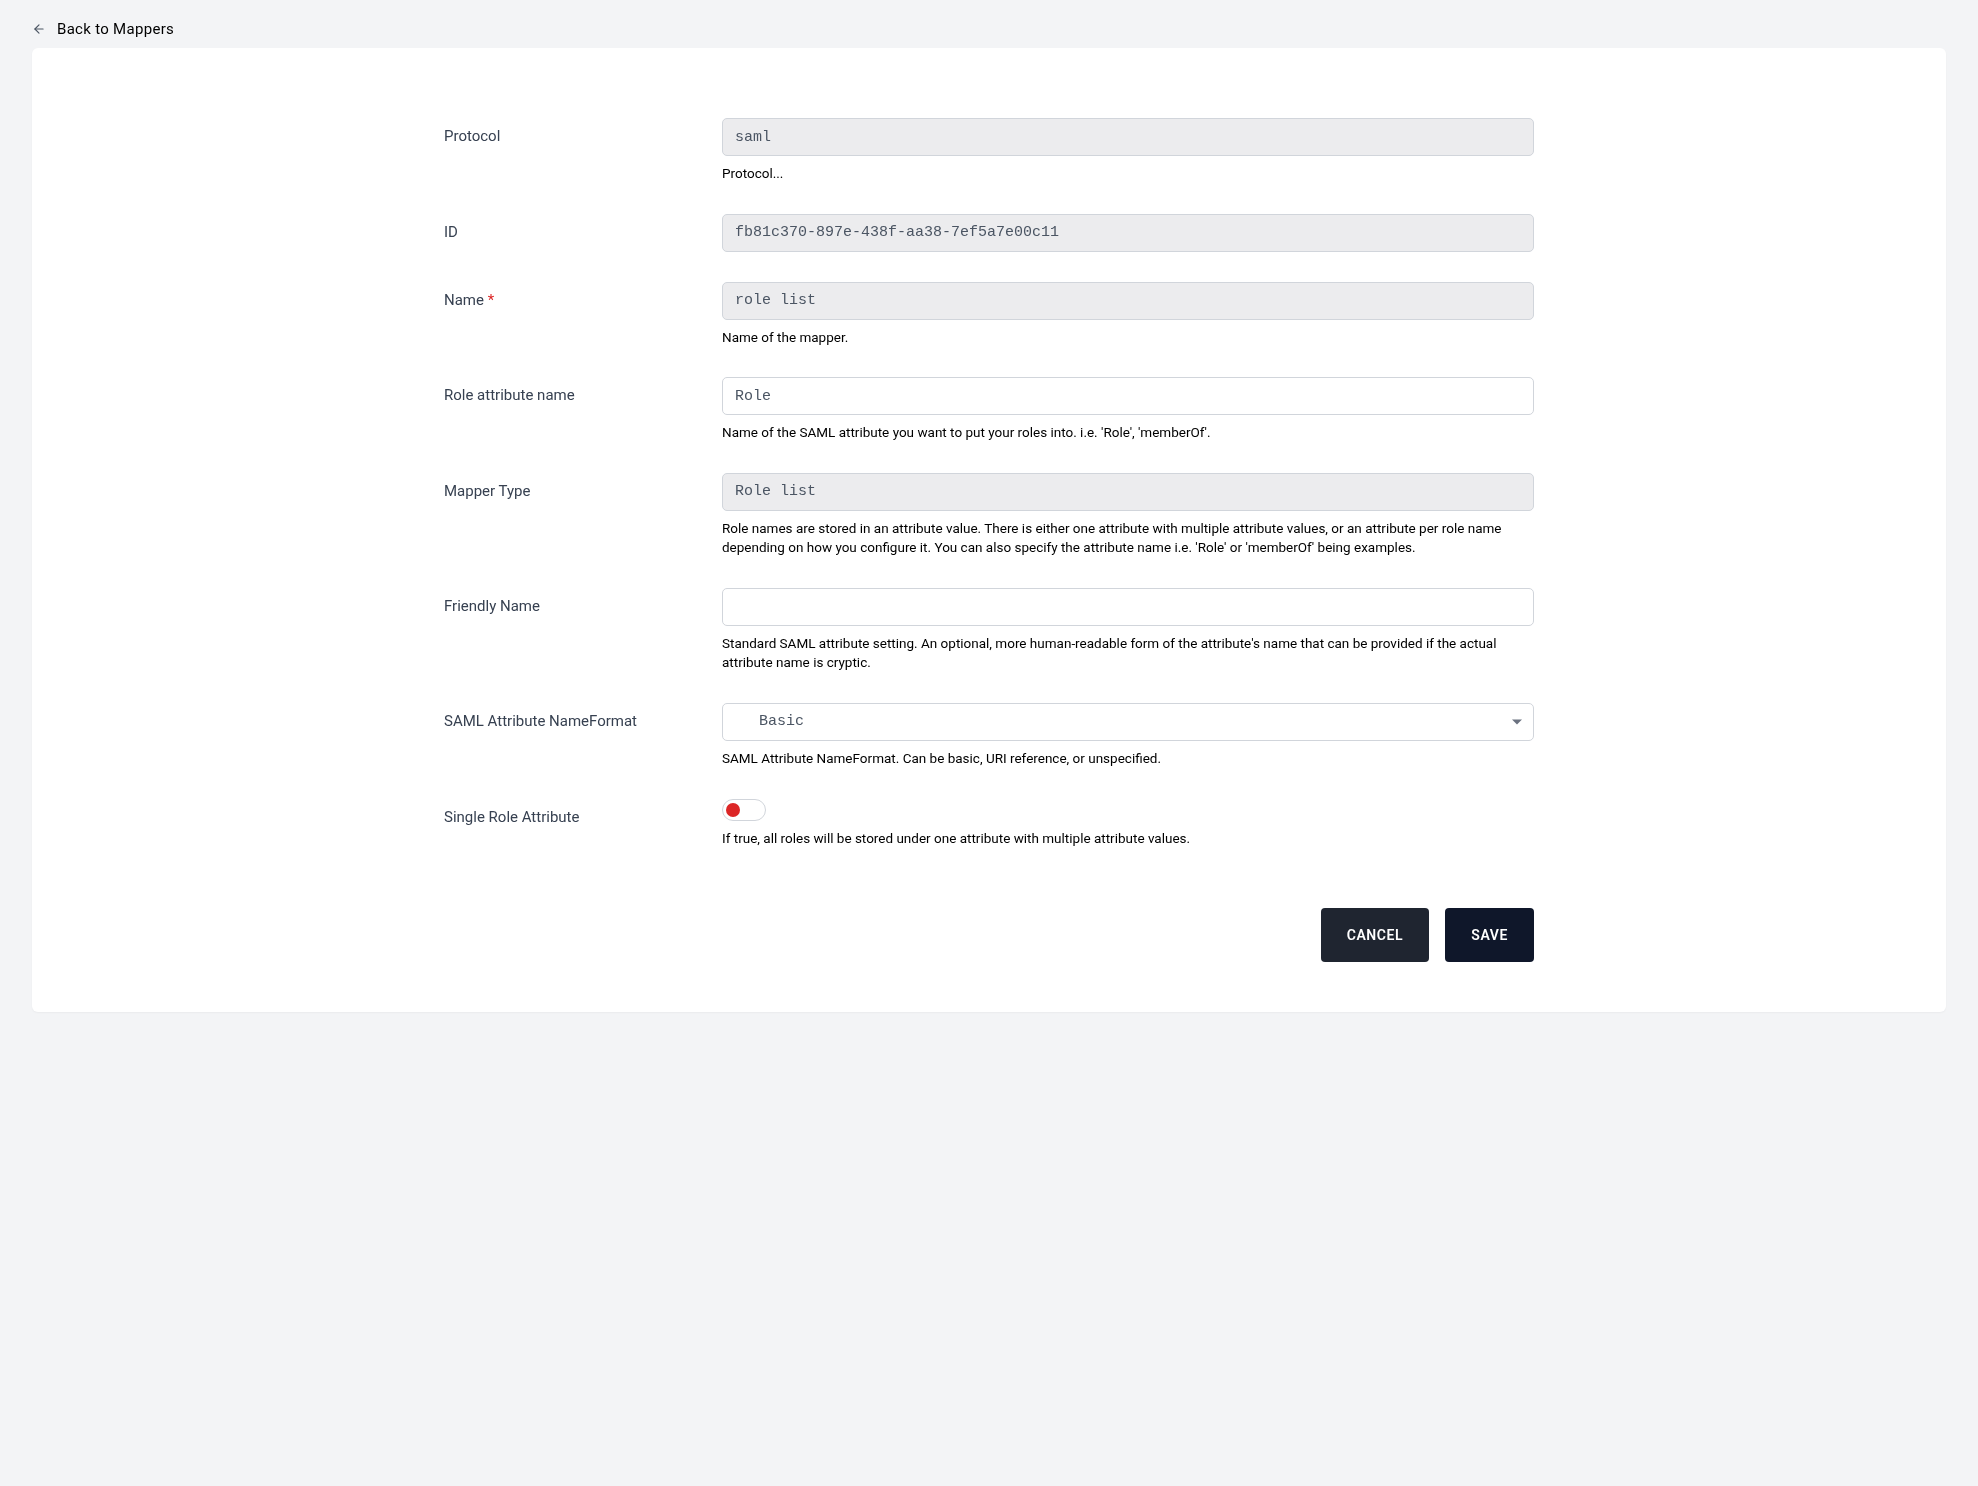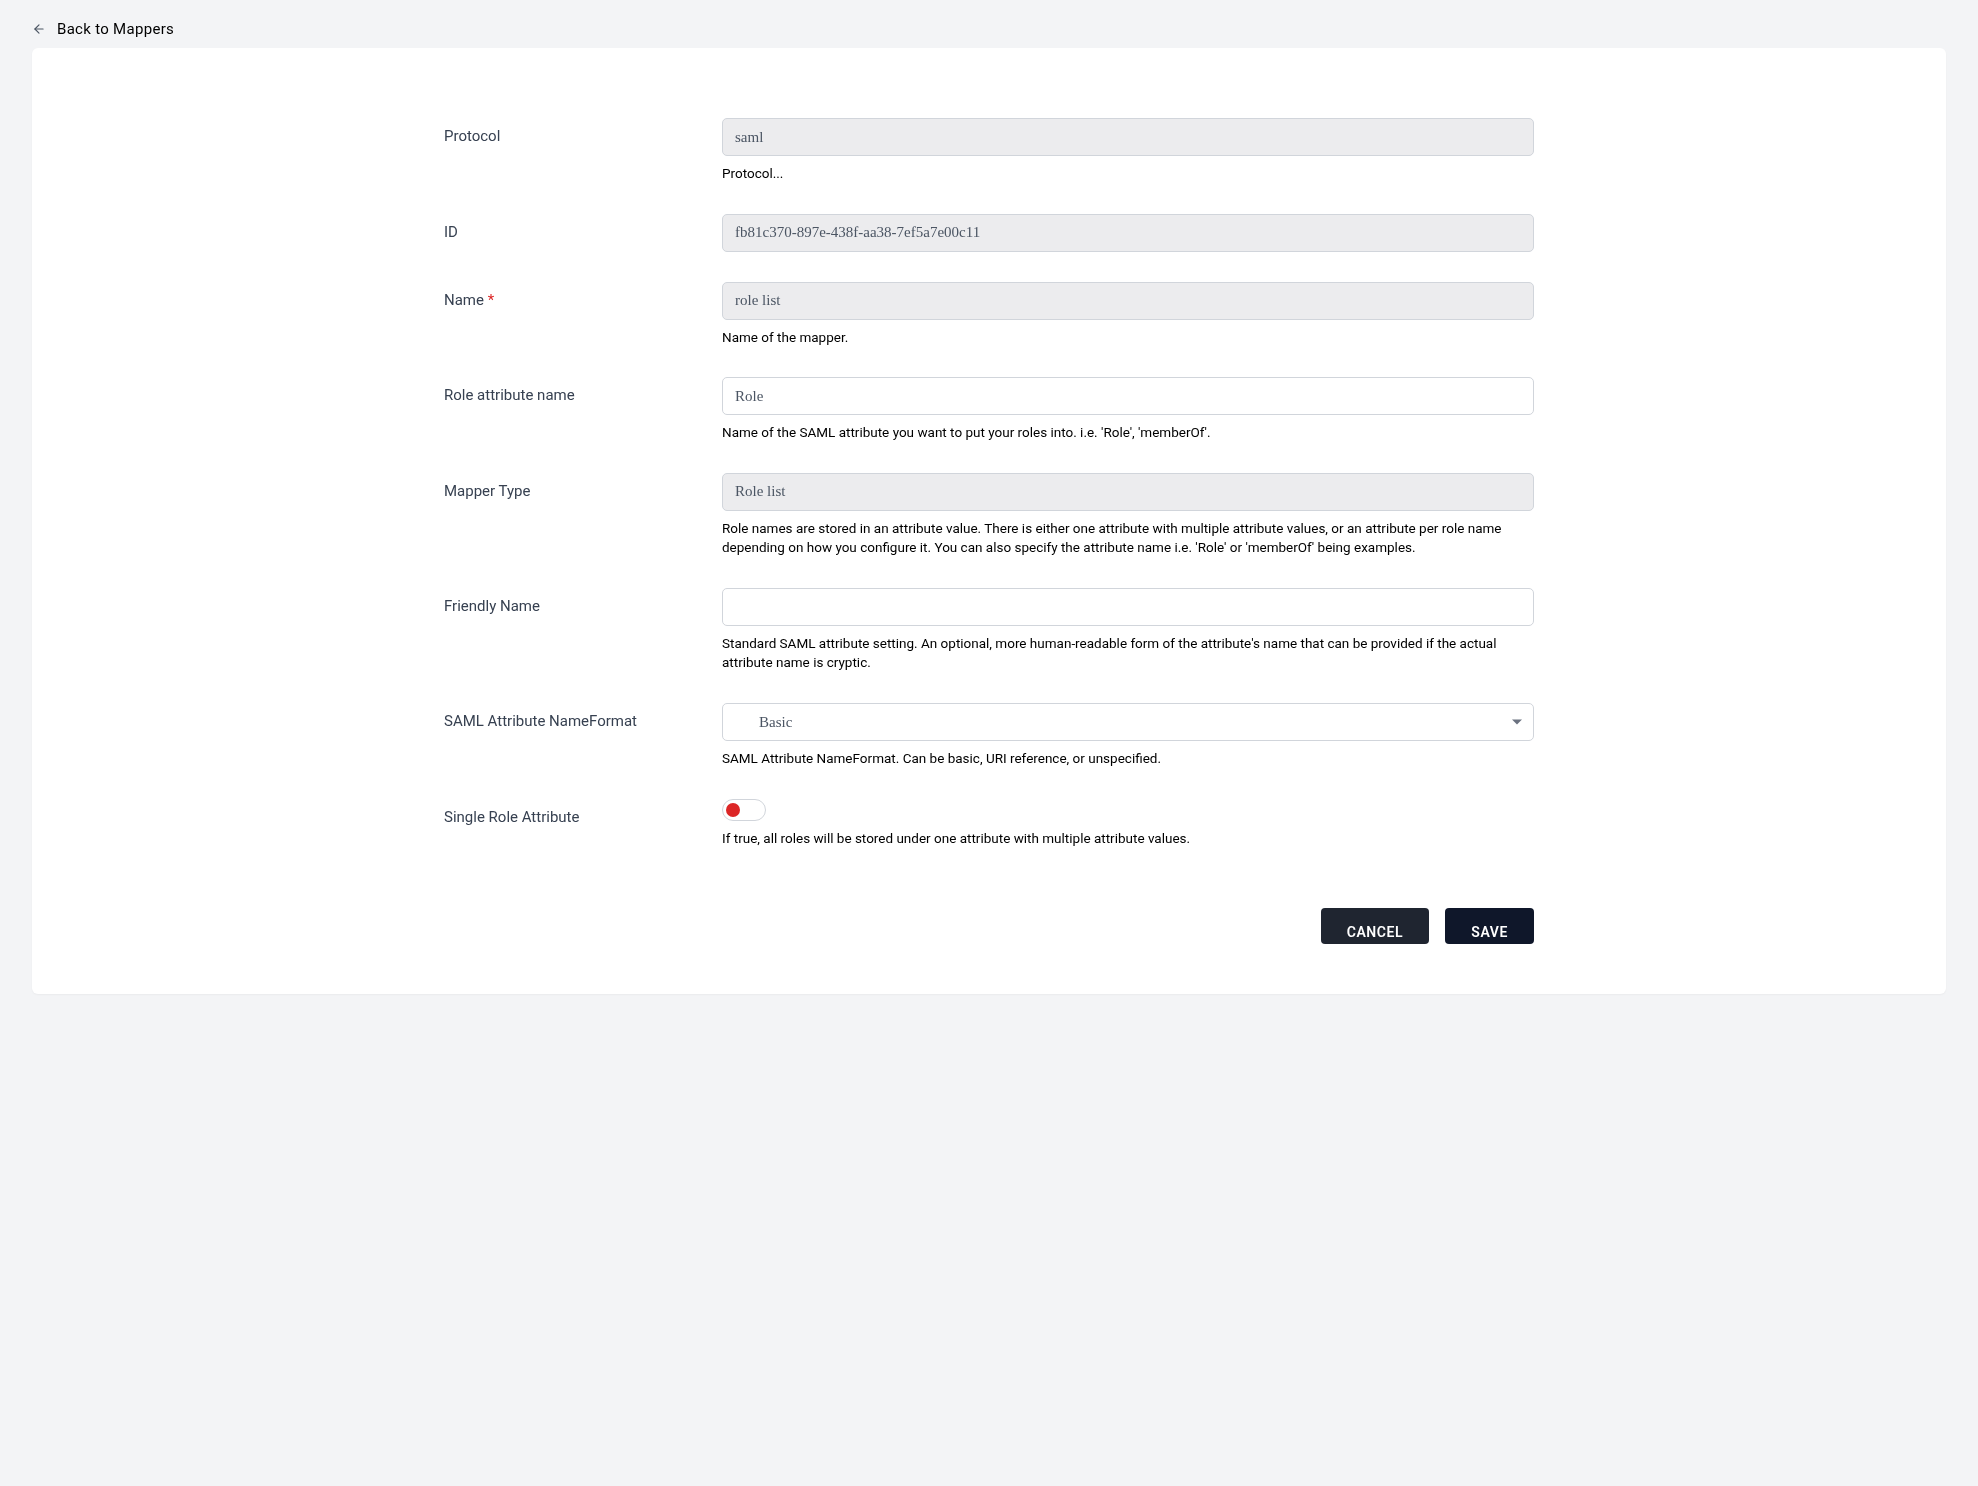--- a/index.html
+++ b/index.html
@@ -50,21 +50,21 @@
   .required { color: #dc2626; }
   .input, .select {
     width: 100%;
     height: 38px;
     border: 1px solid #d1d5db;
     border-radius: 5px;
     padding: 0 12px;
     font-size: 15px;
     color: #4b5563;
     background: #fff;
-    font-family: Liberation Serif, serif;
+    font-family: Liberation Mono, monospace;
   }
   .input.readonly {
     background: #ececee;
     color: #4b5563;
     border-color: #d1d5db;
   }
   .select-wrap { position: relative; }
   .select {
     appearance: none;
     -webkit-appearance: none;
@@ -108,21 +108,21 @@
     border-radius: 50%;
     background: #dc2626;
   }
   .actions {
     display: flex;
     justify-content: flex-end;
     gap: 16px;
     margin-top: 60px;
   }
   .btn {
-    height: 36px;
+    height: 54px;
     padding: 16px 26px;
     border: none;
     border-radius: 4px;
     font-size: 14px;
     font-weight: 600;
     letter-spacing: 0.6px;
     cursor: pointer;
     font-family: inherit;
   }
   .btn-cancel { background: #1f2530; color: #fff; }

